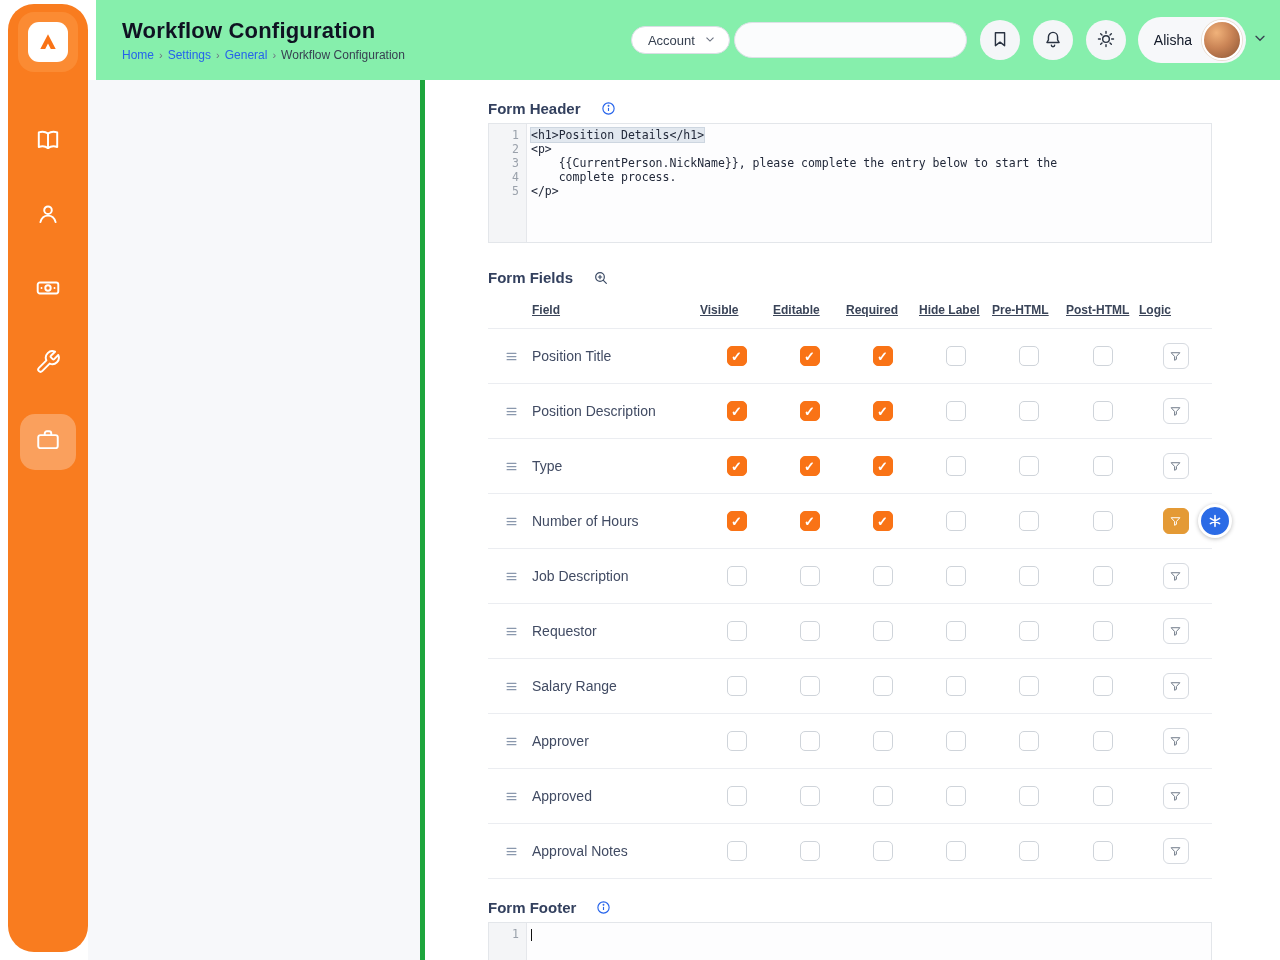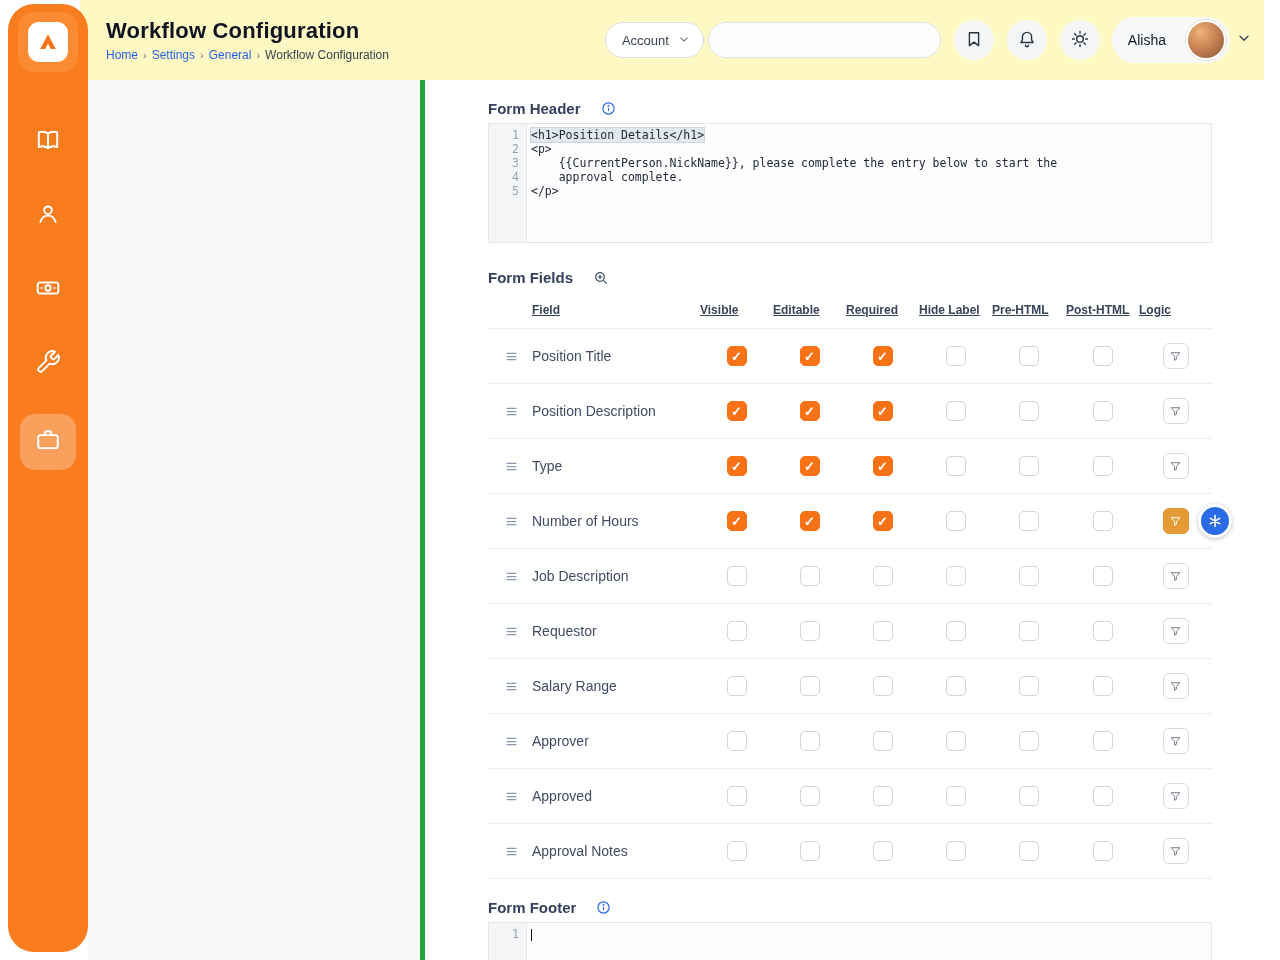--- a/index.html
+++ b/index.html
@@ -20,37 +20,37 @@
     border-radius:26px; display:flex; flex-direction:column; align-items:center; z-index:10;}
   .logo-tile{width:60px; height:60px; margin-top:8px; border-radius:16px; background:#fb8b33;
     display:flex; align-items:center; justify-content:center; cursor:pointer;}
   .logo-mark{width:40px; height:40px; background:#fff; border-radius:11px; display:flex; align-items:center; justify-content:center;}
   .nav{display:flex; flex-direction:column; align-items:center; gap:26px; margin-top:46px;}
   .nav-item{width:48px; height:48px; border-radius:14px; display:flex; align-items:center; justify-content:center; cursor:pointer;}
   .nav-item svg{width:26px; height:26px; stroke:#fff; fill:none; stroke-width:1.8; stroke-linecap:round; stroke-linejoin:round;}
   .nav-item.active{width:56px; height:56px; background:rgba(255,255,255,.28); border-radius:15px;}
 
   
-  .topbar{position:absolute; left:80px; top:0; width:1184px; height:80px; background:#fef9c3; display:flex; align-items:center;}
+  .topbar{position:absolute; left:96px; top:0; width:1184px; height:80px; background:#86efac; display:flex; align-items:center;}
   .title-block{margin-left:26px;}
   .page-title{font-size:22px; font-weight:700; color:#0f1222; letter-spacing:.2px;}
   .breadcrumb{margin-top:4px; font-size:12px; display:flex; align-items:center; gap:5px;}
   .breadcrumb a{color:var(--blue); text-decoration:none; cursor:pointer;}
   .breadcrumb .sep{color:#6b7280; font-size:11px;}
   .breadcrumb .current{color:#374151;}
   .topbar-right{margin-left:auto; margin-right:12px; display:flex; align-items:center;}
-  .account-btn{height:36px; padding:0 12px 0 16px; border:1px solid #d9dee4; border-radius:18px; background:#fff;
+  .account-btn{height:28px; padding:0 12px 0 16px; border:1px solid #d9dee4; border-radius:18px; background:#fff;
     display:flex; align-items:center; gap:8px; font-size:13px; color:#374151; cursor:pointer; font-family:inherit;}
   .account-btn svg{width:14px; height:14px; stroke:#6b7280; fill:none; stroke-width:2;}
   .search{height:36px; width:233px; margin-left:4px; border:1px solid #dde1e7; border-radius:18px; background:#fbfcfd;
     padding:0 14px; font-size:13px; color:#374151; outline:none; font-family:inherit;}
   .icon-btn{width:40px; height:40px; border-radius:50%; background:#f4f6f8; border:none; margin-left:13px;
     display:flex; align-items:center; justify-content:center; cursor:pointer;}
   .icon-btn svg{width:20px; height:20px; stroke:#2a3342; fill:none; stroke-width:1.7; stroke-linecap:round; stroke-linejoin:round;}
-  .user-pill{margin-left:12px; display:flex; align-items:center; gap:20px; padding:3px 4px 3px 16px;
+  .user-pill{margin-left:12px; display:flex; align-items:center; gap:10px; padding:3px 4px 3px 16px;
     border-radius:24px; background:#f7f8fa; cursor:pointer;}
   .user-name{font-size:14px; font-weight:500; color:#111827;}
   .avatar{width:40px; height:40px; border-radius:50%; border:2px solid #fff;
     background:radial-gradient(circle at 35% 30%, #f0b27a 0%, #c98355 45%, #8a5434 100%); box-shadow:0 0 0 1px #eadfd4;}
   .user-caret{margin-left:6px;}
   .user-caret svg{width:16px; height:16px; stroke:#374151; fill:none; stroke-width:2; stroke-linecap:round;}
 
   
   .section-heading{display:flex; align-items:center; gap:20px;}
   .section-heading h2{font-size:15px; font-weight:700; color:#33405e;}
@@ -214,21 +214,21 @@
         <div class="num">1</div>
         <div class="num">2</div>
         <div class="num">3</div>
         <div class="num">4</div>
         <div class="num">5</div>
       </div>
     <div class="codearea">
         <div class="line"><span class="ltext sel">&lt;h1&gt;Position Details&lt;/h1&gt;</span></div>
         <div class="line"><span class="ltext">&lt;p&gt;</span></div>
         <div class="line"><span class="ltext">    {{CurrentPerson.NickName}}, please complete the entry below to start the</span></div>
-        <div class="line"><span class="ltext">    approval complete.</span></div>
+        <div class="line"><span class="ltext">    complete process.</span></div>
         <div class="line"><span class="ltext">&lt;/p&gt;</span></div>
       </div>
   </div>
 
   <div class="section-heading fields-heading">
     <h2>Form Fields</h2>
     <span class="zoom-ic">
         <svg viewBox="0 0 24 24">
           <circle cx="10.5" cy="10.5" r="6.5"></circle>
           <path d="M15.5 15.5L20 20M10.5 8v5M8 10.5h5"></path>

